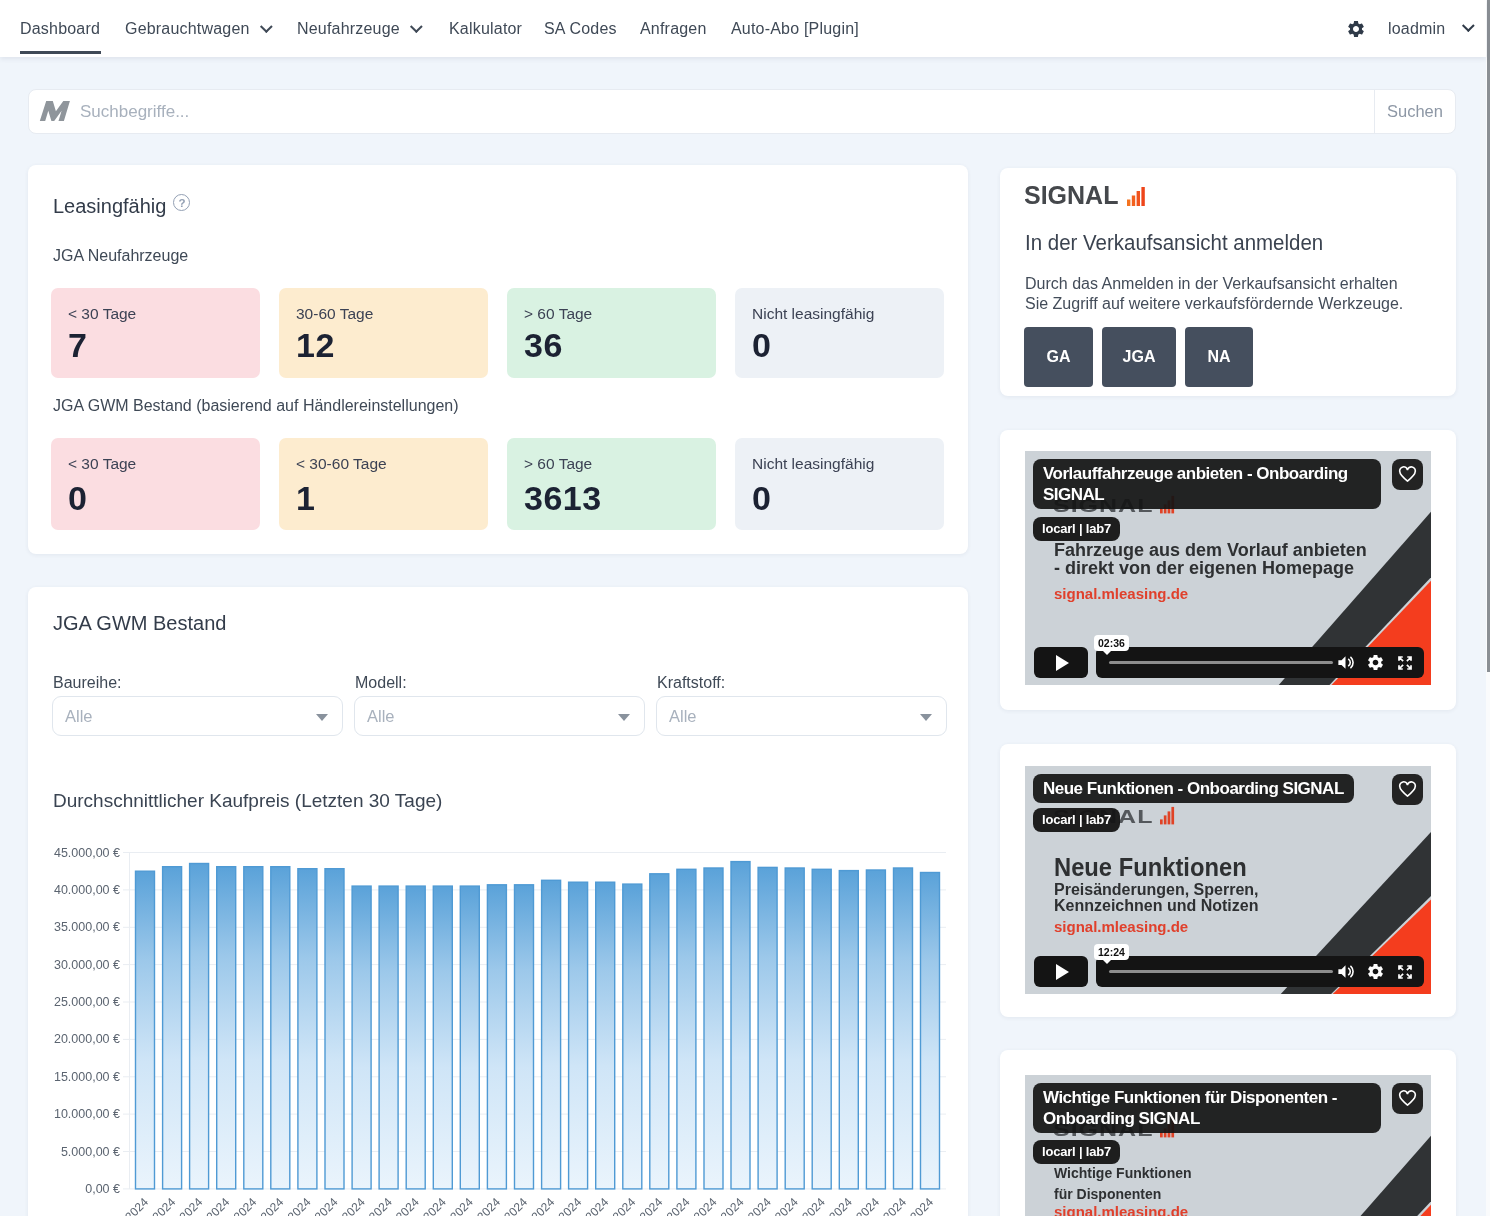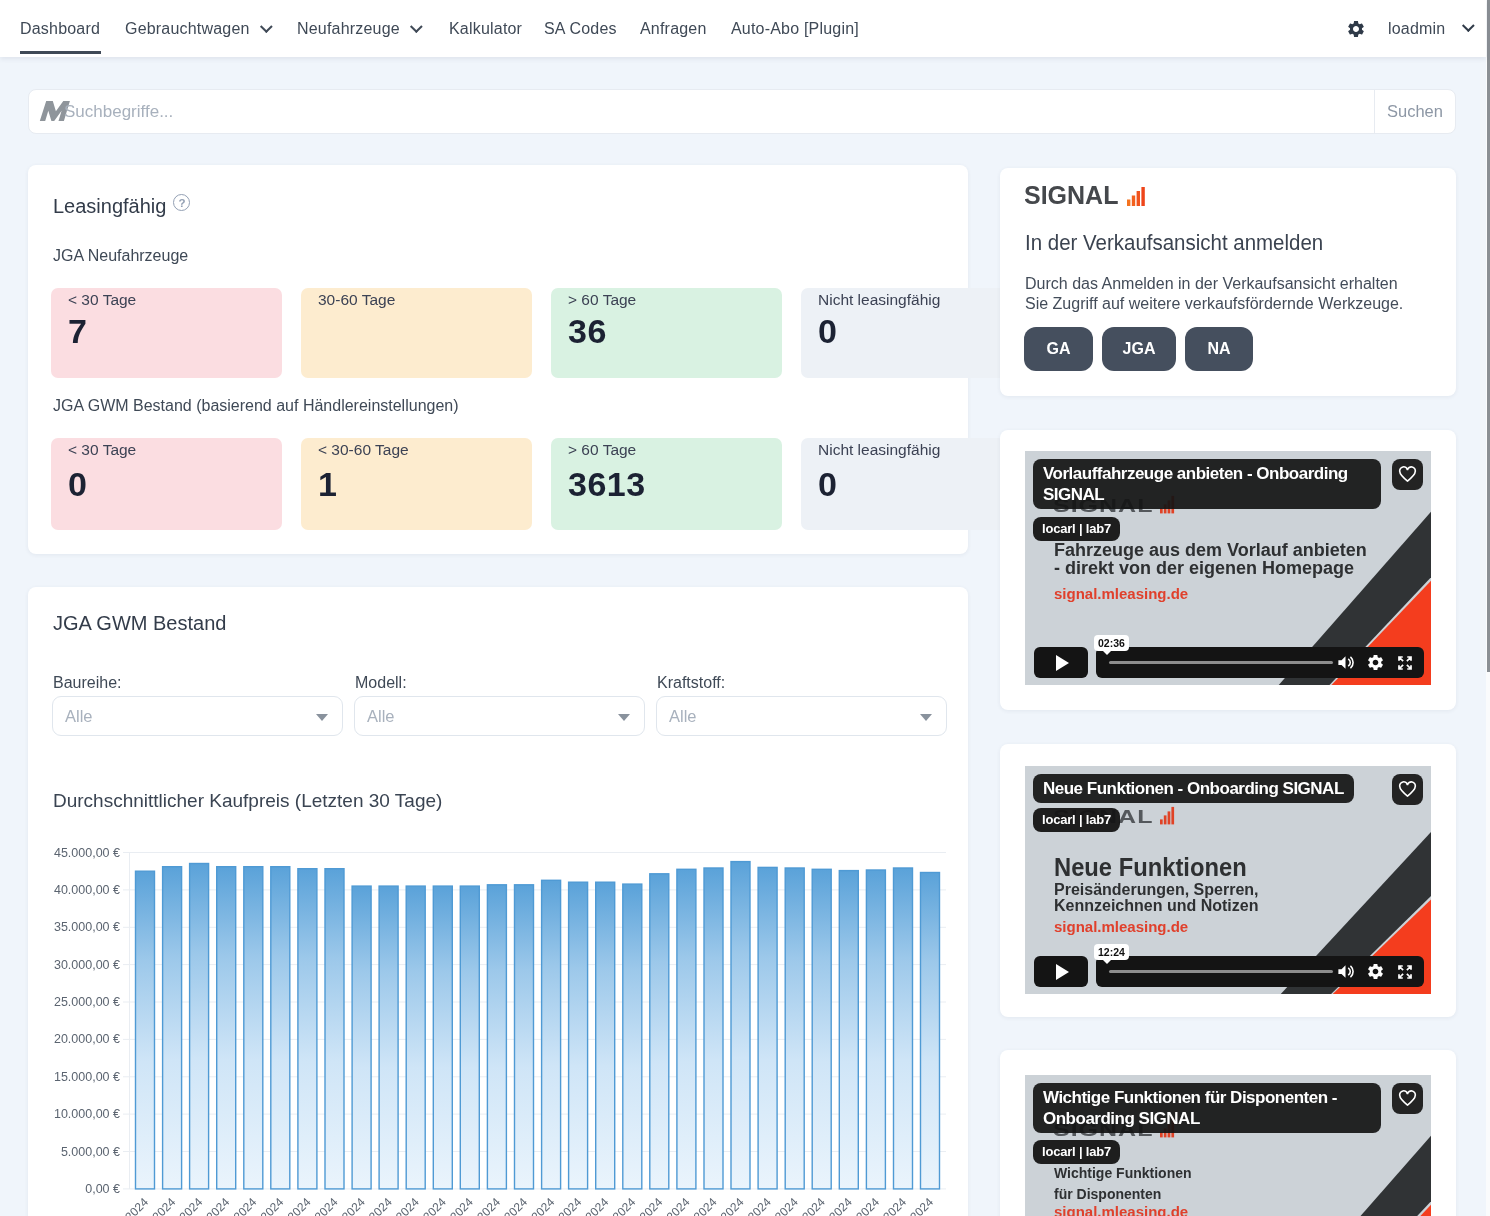--- a/index.html
+++ b/index.html
@@ -6,50 +6,50 @@
 *{margin:0;padding:0;box-sizing:border-box}
 html,body{width:1490px;height:1216px;overflow:hidden}
 body{background:#f0f5fb;font-family:"Liberation Sans",sans-serif;color:#3f4956;position:relative}
 .nav{position:absolute;left:0;top:0;width:1486px;height:57px;background:#fff;box-shadow:0 2px 5px rgba(40,60,90,.09);z-index:5}
 .nav .item{position:absolute;top:0;height:40px;line-height:57px;font-size:16px;color:#3f4956;letter-spacing:.2px;white-space:nowrap}
 .nav .chev{display:inline-block;width:9px;height:9px;border-right:2px solid #3f4956;border-bottom:2px solid #3f4956;transform:rotate(45deg) translateY(-4px);margin-left:9px}
 .underline{position:absolute;left:20px;top:51px;width:81px;height:3px;background:#3f4956}
 .gear{position:absolute;left:1346px;top:19px}
 .searchbar{position:absolute;left:28px;top:89px;width:1428px;height:45px;background:#fff;border:1px solid #e7ebf1;border-radius:8px;z-index:2}
 .mlogo{position:absolute;left:10px;top:9px}
-.sb-ph{position:absolute;left:35px;top:12px;font-size:17px;color:#a8b1bd}
+.sb-ph{position:absolute;left:51px;top:12px;font-size:17px;color:#a8b1bd}
 .sb-btn{position:absolute;right:0;top:0;width:81px;height:43px;border-left:1px solid #e7ebf1;text-align:center;line-height:43px;font-size:16.5px;color:#8d97a5}
 .card{position:absolute;background:#fff;border-radius:8px;box-shadow:0 1px 4px rgba(40,60,90,.07)}
 
 #card1{left:28px;top:165px;width:940px;height:389px}
 .h20{font-size:20px;color:#333c4a}
 .qmark{display:inline-block;width:17px;height:17px;border:1.3px solid #93a0b4;border-radius:50%;color:#93a0b4;font-size:11.5px;line-height:17px;text-align:center;vertical-align:6px;margin-left:7px;font-weight:bold}
 .sect{position:absolute;left:25px;font-size:16px;color:#3f4956}
 .tiles{position:absolute;left:23px;display:flex;gap:19px}
-.tile{width:231px;height:90px;border-radius:7px;padding:3px 0 0 17px}
+.tile{width:209px;height:90px;border-radius:7px;padding:17px 0 0 17px}
 .tile .lb{font-size:15.5px;color:#3c4254}
 .tile .num{font-size:34px;font-weight:bold;color:#1c2233;margin-top:3px;letter-spacing:.5px}
 .t-pink{background:#fbdde1}
 .t-orange{background:#fdeccf}
 .t-green{background:#d9f2e2}
 .t-gray{background:#edf1f6}
 .tiles.r2 .tile{height:92px}
 .tiles.r2 .num{margin-top:6px}
 
 #card2{left:28px;top:587px;width:940px;height:700px}
 .sel-label{position:absolute;font-size:16px;color:#3f4956}
 .sel{position:absolute;height:40px;width:291px;border:1px solid #e0e6ed;border-radius:9px;background:#fff;font-size:16.5px;color:#a8b1bd;line-height:38px;padding-left:12px}
 .sel .car{position:absolute;right:14px;top:17px;width:0;height:0;border-left:6px solid transparent;border-right:6px solid transparent;border-top:7px solid #89929d}
 
 #cardS{left:1000px;top:168px;width:456px;height:228px}
 .siglogo{position:absolute;left:25px;top:17px}
 #cardS h2{position:absolute;left:25px;top:62px;font-size:22.5px;font-weight:normal;color:#3b4350;transform:scaleX(.91);transform-origin:left top;white-space:nowrap}
 #cardS p{position:absolute;left:25px;top:106px;font-size:16px;color:#434c59;line-height:19.5px;width:384px}
 .btnrow{position:absolute;left:24px;top:159px;display:flex;gap:9px}
-.btnrow .b{height:44px;background:#454f5e;color:#fff;font-weight:bold;font-size:16px;border-radius:12px;display:flex;align-items:center;justify-content:center}
+.btnrow .b{height:60px;background:#454f5e;color:#fff;font-weight:bold;font-size:16px;border-radius:4px;display:flex;align-items:center;justify-content:center}
 
 .vcard{left:1000px;width:456px}
 .video{position:absolute;left:25px;width:406px;height:234px;background:#ccd2d7;overflow:hidden}
 .band{position:absolute;inset:0;background:#303335;clip-path:polygon(100% 26%,100% 54%,75% 100%,62.5% 100%)}
 .tri{position:absolute;inset:0;background:#f43d1e;clip-path:polygon(100% 55.5%,100% 100%,75.5% 100%)}
 .chip{position:absolute;left:8px;top:8px;max-width:349px;background:rgba(19,19,19,.92);border-radius:8px;padding:4px 10px;color:#fff;font-weight:bold;font-size:17px;line-height:21px;letter-spacing:-0.5px;z-index:4}
 .heartbtn{position:absolute;right:8px;top:8px;width:31px;height:31px;background:rgba(22,22,22,.93);border-radius:8px;display:flex;align-items:center;justify-content:center}
 .badge{position:absolute;left:8px;background:rgba(20,20,20,.95);border-radius:8px;padding:4px 9px 5px;color:#fff;font-weight:bold;font-size:13px;letter-spacing:-0.2px;z-index:5}
 .wmark{position:absolute;left:29px}
 .thumbtxt{position:absolute;left:29px;font-weight:bold;color:#2e3032;white-space:nowrap;z-index:2}
@@ -96,20 +96,21 @@
 <div class="card" id="card1">
   <div class="abs h20" style="left:25px;top:29px">Leasingfähig<span class="qmark">?</span></div>
   <div class="sect" style="top:82px">JGA Neufahrzeuge</div>
   <div class="tiles" style="top:123px">
     <div class="tile t-pink">
         <div class="lb">&lt; 30 Tage</div>
         <div class="num">7</div>
       </div>
     <div class="tile t-orange">
         <div class="lb">30-60 Tage</div>
+        <div class="num">12</div>
       </div>
     <div class="tile t-green">
         <div class="lb">&gt; 60 Tage</div>
         <div class="num">36</div>
       </div>
     <div class="tile t-gray">
         <div class="lb">Nicht leasingfähig</div>
         <div class="num">0</div>
       </div>
   </div>

